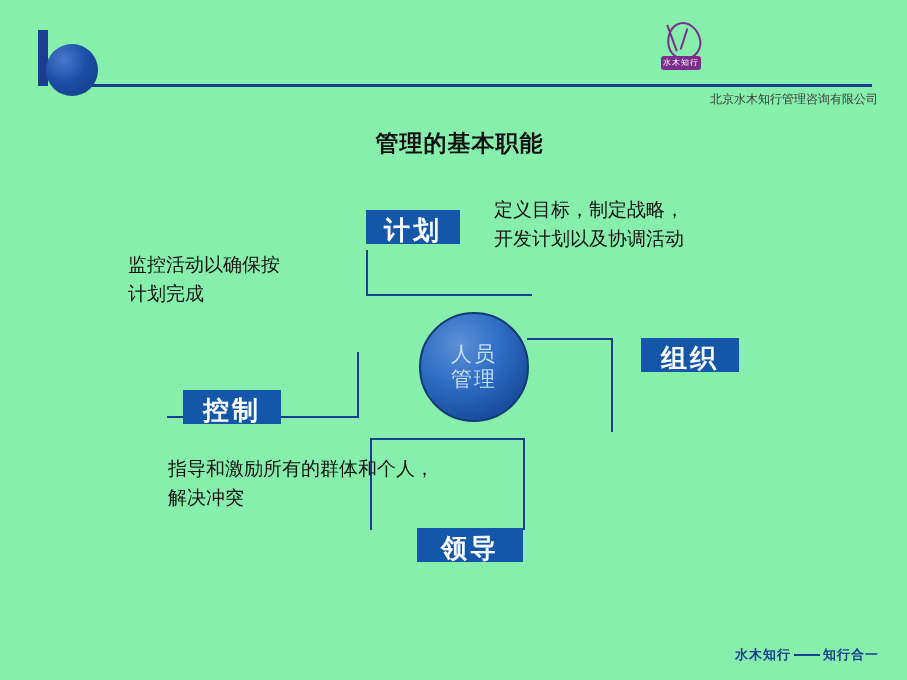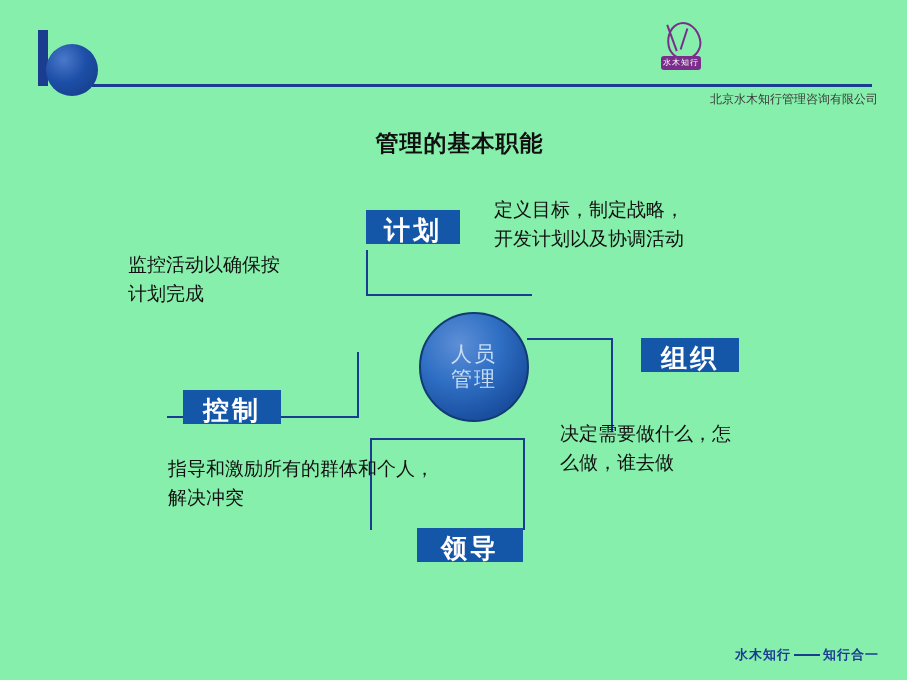--- a/index.html
+++ b/index.html
@@ -252,22 +252,20 @@
     <span>管理</span>
   </div>
 
   <div class="lbl lbl-plan">计划</div>
   <div class="lbl lbl-org">组织</div>
   <div class="lbl lbl-control">控制</div>
   <div class="lbl lbl-lead">领导</div>
 
   <div class="desc desc-plan">定义目标，制定战略，
 开发计划以及协调活动</div>
-  <div class="desc desc-org">决定需要做什么，怎
-么做，谁去做</div>
   <div class="desc desc-control">监控活动以确保按
 计划完成</div>
   <div class="desc desc-lead">指导和激励所有的群体和个人，
 解决冲突</div>
 
   <div class="footer">
     <span>水木知行</span><span class="sep"></span><span>知行合一</span>
   </div>
 
 </div>

